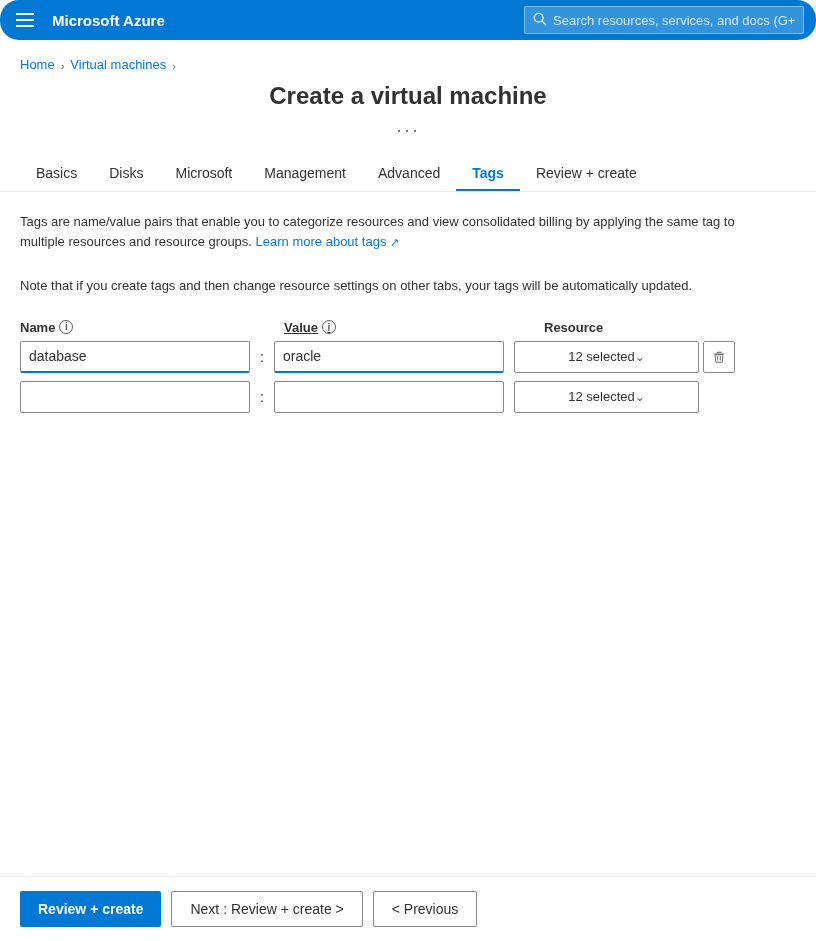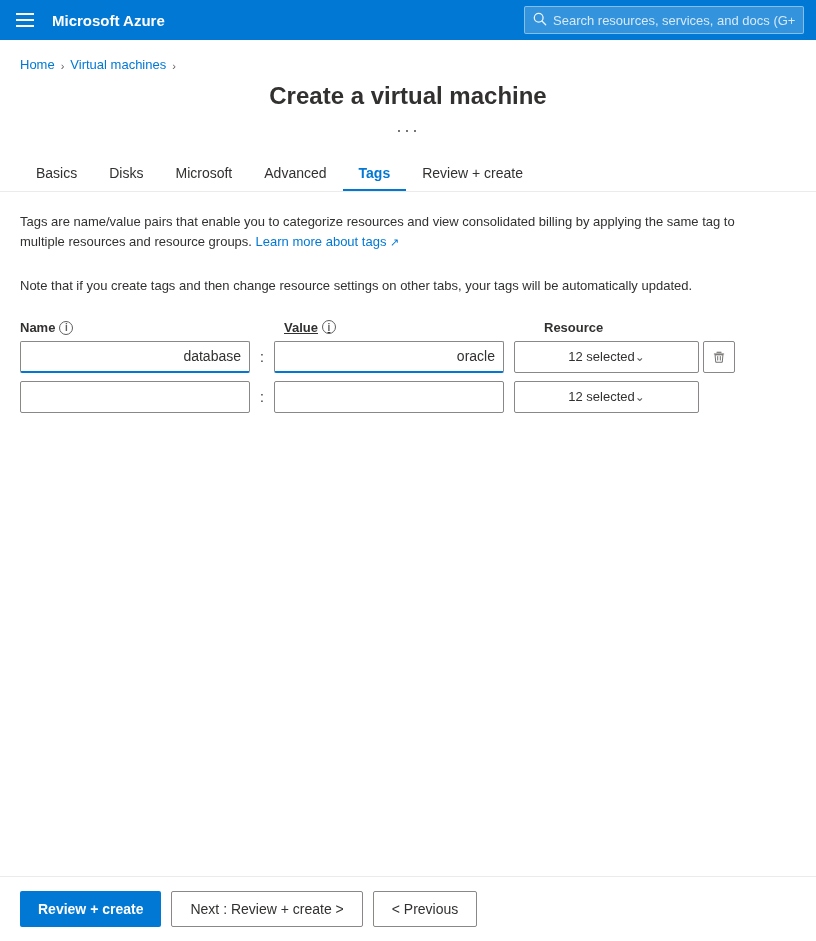--- a/index.html
+++ b/index.html
@@ -6,20 +6,21 @@
     body { font-family: 'Segoe UI', Arial, sans-serif; font-size: 14px; color: #323130; background: #fff; }
 
     
     .topbar {
       background: #0078d4;
       height: 40px;
       display: flex;
       align-items: center;
       padding: 0 12px;
       gap: 10px;
+      border-radius: 19px;
     }
     .topbar-hamburger {
       color: #fff;
       font-size: 18px;
       cursor: pointer;
       display: flex;
       flex-direction: column;
       gap: 4px;
       padding: 4px;
     }
@@ -148,21 +149,21 @@
       align-items: center;
       margin-bottom: 6px;
       padding-left: 0;
     }
     .col-name-header {
       width: 240px;
       font-size: 13px;
       font-weight: 600;
       color: #323130;
       display: flex;
-      align-items: flex-end;
+      align-items: flex-start;
       gap: 4px;
     }
     .col-sep-header {
       width: 24px;
     }
     .col-value-header {
       width: 240px;
       font-size: 13px;
       font-weight: 600;
       color: #323130;
@@ -200,21 +201,20 @@
     }
     .tag-name-input, .tag-value-input {
       width: 230px;
       height: 32px;
       border: 1px solid #8a8886;
       border-radius: 2px;
       padding: 0 8px;
       font-size: 14px;
       color: #323130;
       outline: none;
-      text-align: right;
     }
     .tag-name-input.filled {
       border-bottom: 2px solid #0078d4;
     }
     .tag-value-input.filled {
       border-bottom: 2px solid #0078d4;
     }
     .tag-sep {
       width: 24px;
       text-align: center;
@@ -328,20 +328,21 @@
 
   <div class="page-title-area">
     <h1 class="page-title">Create a virtual machine</h1>
     <span class="page-title-dots">···</span>
   </div>
 
   <div class="tabs">
     <a class="tab">Basics</a>
     <a class="tab">Disks</a>
     <a class="tab">Microsoft</a>
+    <a class="tab">Management</a>
     <a class="tab">Advanced</a>
     <a class="tab active">Tags</a>
     <a class="tab">Review + create</a>
   </div>
 
   <div class="main-content">
     <p class="description-text">
       <span>Tags are name/value pairs that enable you to categorize resources and view consolidated billing by applying the same tag to multiple resources and resource groups.</span>
       <a href="#">
         <span>Learn more about tags</span>

